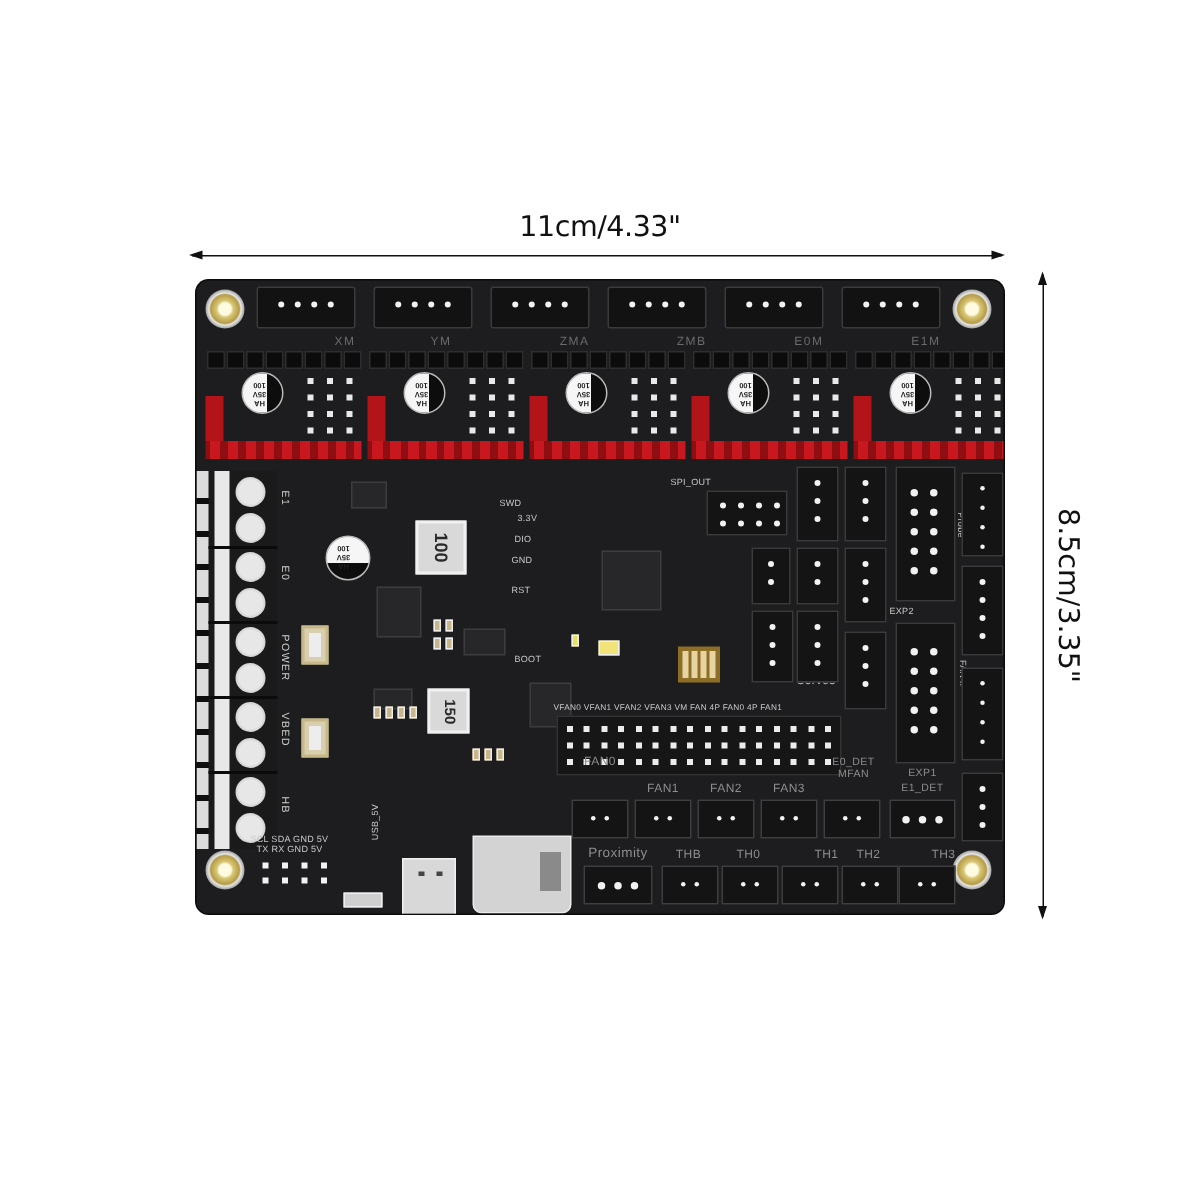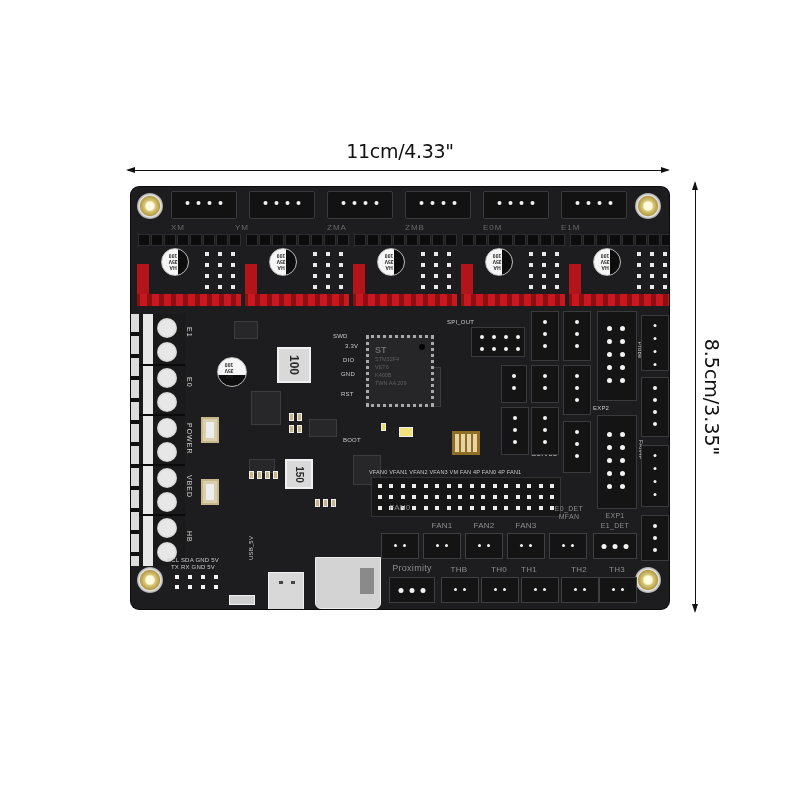--- a/index.html
+++ b/index.html
@@ -22,21 +22,21 @@
   
   .board { position: absolute; left: 131px; top: 187px; width: 538px; height: 422px; background: #1d1d1f; border-radius: 8px; overflow: hidden; box-shadow: 0 0 0 1px #0b0b0b; }
   .silk { color: #c9c9c9; font-size: 7px; position: absolute; white-space: nowrap; letter-spacing: 0.2px; }
 
   .hole { position: absolute; width: 26px; height: 26px; border-radius: 50%; background: radial-gradient(circle, #fffbe0 0 22%, #d9c878 30%, #b59c48 52%, #e6e6e6 58%, #9a9a9a 72%, #2a2a2a 78%); }
 
   
   .motor-conn { position: absolute; top: 4px; width: 66px; height: 28px; background: #121213; border: 1px solid #3a3a3c; border-radius: 2px; }
   .motor-conn .pins { position: absolute; left: 50%; top: 9px; transform: translateX(-50%); display: flex; gap: 7px; }
   .pin { width: 4px; height: 4px; background: #f2f2f2; border-radius: 50%; }
-  .motor-label { position: absolute; top: 36px; width: 66px; text-align: left; font-size: 8px; color: #6a6a6c; letter-spacing: 1px; }
+  .motor-label { position: absolute; top: 36px; width: 66px; text-align: right; font-size: 8px; color: #6a6a6c; letter-spacing: 1px; }
 
   
   .driver { position: absolute; top: 47px; width: 104px; height: 72px; }
   .driver .hdr-top { position: absolute; left: 0; top: 0; width: 100%; height: 12px; display: flex; gap: 1px; padding-left: 1px; }
   .driver .hdr-top span { flex: 1; background: #0c0c0d; border: 1px solid #2e2e30; }
   .driver .cap { position: absolute; left: 24px; top: 14px; width: 28px; height: 28px; border-radius: 50%; background: linear-gradient(90deg, #f6f6f6 62%, #0d0d0d 62%); border: 1px solid #bbb; }
   .driver .cap span { position: absolute; left: 2px; top: 4px; font-size: 5px; line-height: 6px; color: #222; transform: rotate(180deg); width: 18px; text-align: center; font-weight: bold; }
   .driver .grid { position: absolute; right: 6px; top: 18px; display: grid; grid-template-columns: repeat(3, 4px); gap: 7px 9px; }
   .driver .grid i { width: 4px; height: 4px; background: #e9e9e9; display: block; }
   .driver .red-col { position: absolute; left: 0; top: 30px; width: 12px; height: 30px; background: #b3141a; }
@@ -363,30 +363,20 @@
     <div class="smd" style="left:166px;top:238px"></div>
   <div class="smd" style="left:118px;top:284px"></div>
     <div class="smd" style="left:126px;top:284px"></div>
     <div class="smd" style="left:134px;top:284px"></div>
     <div class="smd" style="left:142px;top:284px"></div>
   <div class="smd" style="left:184px;top:312px"></div>
     <div class="smd" style="left:192px;top:312px"></div>
     <div class="smd" style="left:200px;top:312px"></div>
   <div class="smd" style="left:250px;top:236px;background:#e8e060"></div>
 
-  <div class="mcu">
-    <div class="dot"></div>
-    <div class="txt">
-      <span style="font-size:9px;font-weight:bold;color:#6c6c70">ST</span><br>
-      <span>STM32F4</span><br>
-      <span>VET6</span><br>
-      <span>K400B</span><br>
-      <span>TWN AA 209</span>
-    </div>
-  </div>
 
   <div class="silk" style="left:202px;top:146px;font-size:6px">SWD</div>
   <div class="silk" style="left:214px;top:156px;font-size:6px">3.3V</div>
   <div class="silk" style="left:212px;top:170px;font-size:6px">DIO</div>
   <div class="silk" style="left:210px;top:184px;font-size:6px">GND</div>
   <div class="silk" style="left:210px;top:204px;font-size:6px">RST</div>
   <div class="silk" style="left:212px;top:250px;font-size:6px">BOOT</div>
   <div class="silk" style="left:316px;top:132px;font-size:6px">SPI_OUT</div>
   <div class="silk" style="left:400px;top:262px;font-size:8px">Servos</div>
   <div class="silk" style="left:238px;top:282px;font-size:5.5px">VFAN0 VFAN1 VFAN2 VFAN3 VM FAN 4P FAN0 4P FAN1</div>
@@ -647,35 +637,35 @@
         <span class="pin"></span>
       </div>
     </div>
   <div class="blabel" style="left:350px;top:378px;width:36px">TH0</div>
   <div class="bconn" style="left:350px;top:390px">
       <div class="pins">
         <span class="pin"></span>
         <span class="pin"></span>
       </div>
     </div>
-  <div class="blabel" style="left:380px;top:378px;width:36px">TH1</div>
+  <div class="blabel" style="left:402px;top:378px;width:36px">TH1</div>
   <div class="bconn" style="left:390px;top:390px">
       <div class="pins">
         <span class="pin"></span>
         <span class="pin"></span>
       </div>
     </div>
   <div class="blabel" style="left:430px;top:378px;width:36px">TH2</div>
   <div class="bconn" style="left:430px;top:390px">
       <div class="pins">
         <span class="pin"></span>
         <span class="pin"></span>
       </div>
     </div>
-  <div class="blabel" style="left:468px;top:378px;width:36px">TH3</div>
+  <div class="blabel" style="left:480px;top:378px;width:36px">TH3</div>
   <div class="bconn" style="left:468px;top:390px">
       <div class="pins">
         <span class="pin"></span>
         <span class="pin"></span>
       </div>
     </div>
 
   <div style="position:absolute;left:44px;top:388px;display:grid;grid-template-columns:repeat(4,4px);gap:6px 9px">
     <span class="pin" style="border-radius:0"></span>
       <span class="pin" style="border-radius:0"></span>

